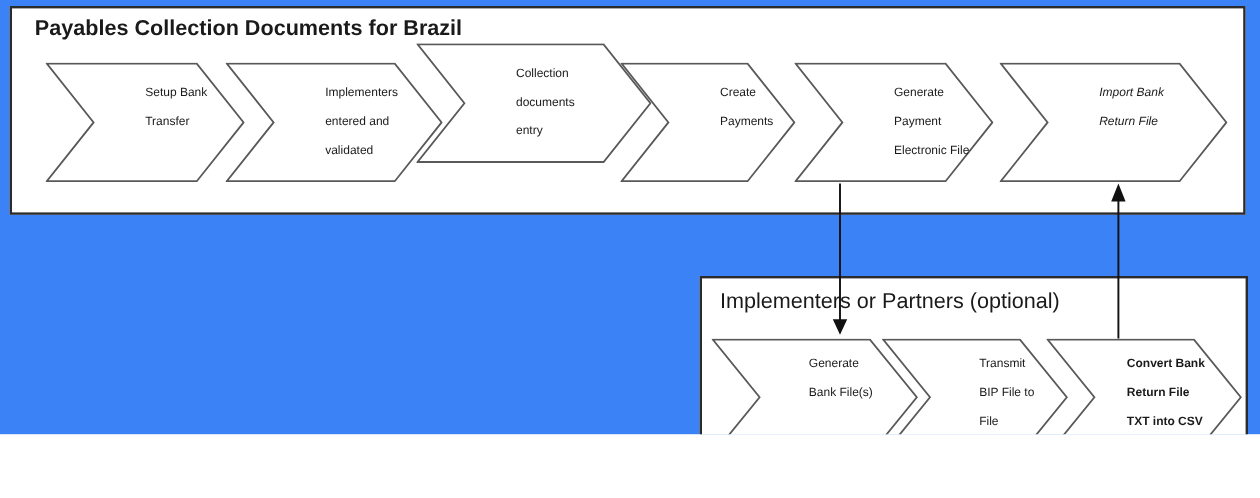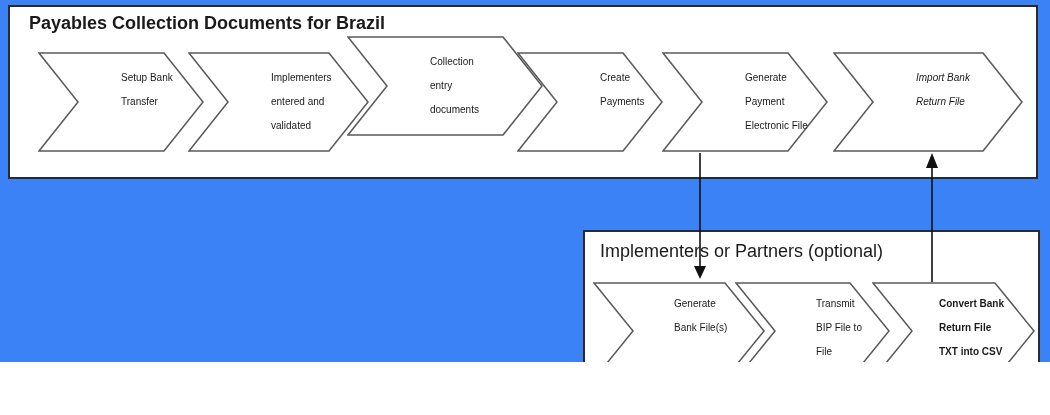--- a/index.html
+++ b/index.html
@@ -117,22 +117,22 @@
       <span>validated</span>
     </div>
   </div>
 
   <div id="chv-3" class="chevron">
     <svg width="196" height="100">
       <polygon points="1,1 156,1 195,50 156,99 1,99 40,50" fill="#ffffff" stroke="#595959" stroke-width="1.5"></polygon>
     </svg>
     <div class="chev-text">
       <span>Collection</span>
+      <span>documents</span>
       <span>entry</span>
-      <span>documents</span>
     </div>
   </div>
 
   <div id="chv-4" class="chevron">
     <svg width="146" height="100">
       <polygon points="1,1 106,1 145,50 106,99 1,99 40,50" fill="#ffffff" stroke="#595959" stroke-width="1.5"></polygon>
     </svg>
     <div class="chev-text">
       <span>Create</span>
       <span>Payments</span>

